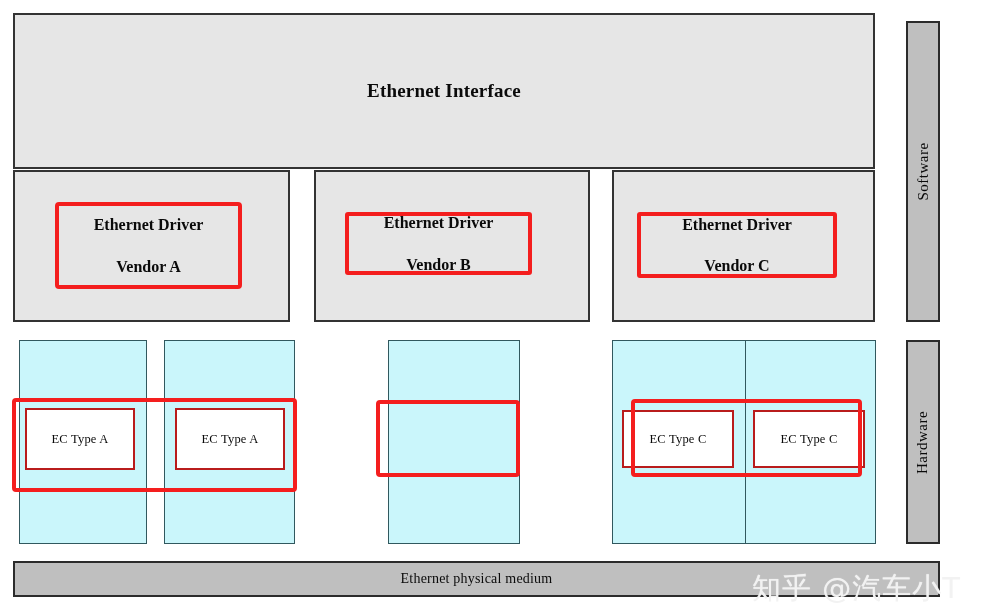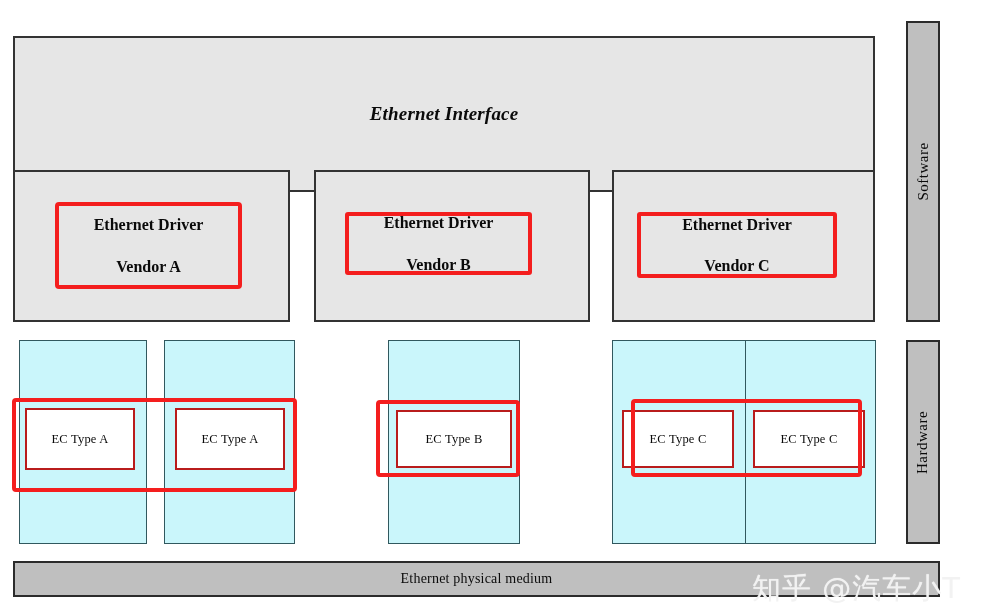--- a/index.html
+++ b/index.html
@@ -135,21 +135,21 @@
     letter-spacing: 1px;
     pointer-events: none;
     text-shadow: 0 0 1px rgba(255,255,255,0.7);
   }
 </style>
 </head>
 <body>
 
 <div id="canvas">
 
-  <div class="box sw-panel iface" style="left:13px; top:36px; width:862px; height:156px;font-style:italic;">
+  <div class="box sw-panel iface" style="left:13px; top:13px; width:862px; height:156px;">
     <span class="iface-label">Ethernet Interface</span>
   </div>
 
   <div class="box sw-panel" style="left:13px; top:170px; width:277px; height:152px;"></div>
   <div class="driver-label" style="left:55px; top:202px; width:187px; height:87px;">
     <span>Ethernet Driver</span>
     <span>Vendor A</span>
   </div>
   <div class="redbox" style="left:55px; top:202px; width:187px; height:87px;"></div>
 
@@ -174,23 +174,20 @@
 
   <div class="box hw-col" style="left:612px; top:340px; width:134px; height:204px;"></div>
   <div class="box hw-col" style="left:745px; top:340px; width:131px; height:204px;"></div>
 
   <div class="ec" style="left:25px; top:408px; width:110px; height:62px;">
     <span>EC Type A</span>
   </div>
   <div class="ec" style="left:175px; top:408px; width:110px; height:62px;">
     <span>EC Type A</span>
   </div>
-  <div class="ec" style="left:396px; top:410px; width:116px; height:58px;">
-    <span>EC Type B</span>
-  </div>
   <div class="ec" style="left:622px; top:410px; width:112px; height:58px;">
     <span>EC Type C</span>
   </div>
   <div class="ec" style="left:753px; top:410px; width:112px; height:58px;">
     <span>EC Type C</span>
   </div>
 
   <div class="redbox" style="left:12px; top:398px; width:285px; height:94px;"></div>
   <div class="redbox" style="left:376px; top:400px; width:144px; height:77px;"></div>
   <div class="redbox" style="left:631px; top:399px; width:231px; height:78px;"></div>

